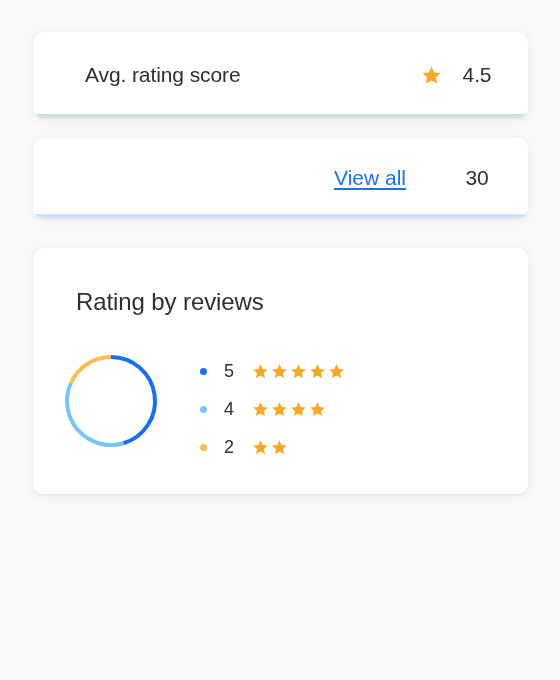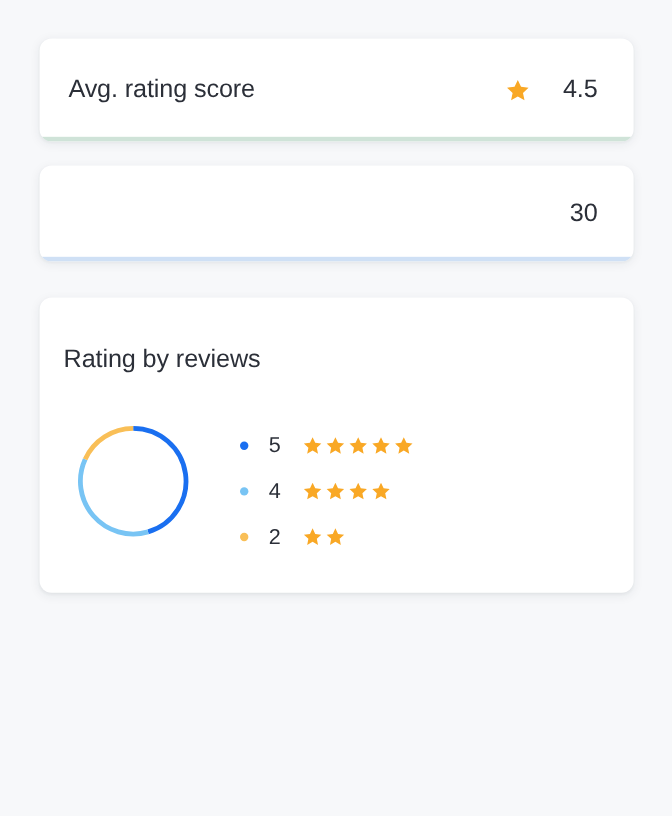--- a/index.html
+++ b/index.html
@@ -55,41 +55,41 @@
   
   #card-breakdown {
     top: 248px;
     height: 246px;
   }
 
   .row {
     display: flex;
     align-items: center;
     height: 100%;
-    padding: 0 30px 0 24px;
+    padding: 0 30px 0 52px;
     box-sizing: border-box;
   }
 
   .row-label {
     font-size: 21px;
     color: #2b2f38;
     letter-spacing: -0.1px;
     white-space: nowrap;
   }
 
   .spacer {
     flex: 1 1 auto;
   }
 
   .row-value {
     font-size: 21px;
     color: #2b2f38;
     letter-spacing: -0.1px;
     min-width: 42px;
-    text-align: right;
+    text-align: center;
   }
 
   .star-big {
     display: inline-block;
     width: 21px;
     height: 21px;
     margin-right: 14px;
     line-height: 0;
   }
 
@@ -99,23 +99,23 @@
     text-decoration: underline;
     text-underline-offset: 3px;
     cursor: pointer;
     margin-right: 50px;
     white-space: nowrap;
   }
 
   
   .card-title {
     position: absolute;
-    left: 20px;
+    left: 43px;
     top: 40px;
-    font-size: 21px;
+    font-size: 24px;
     color: #2b2f38;
     letter-spacing: -0.1px;
   }
 
   .donut-wrap {
     position: absolute;
     left: 62px;
     top: 352px;
     width: 98px;
     height: 98px;
@@ -177,20 +177,21 @@
         </svg>
       </span>
       <span class="row-value">4.5</span>
     </div>
     <div class="card-accent" style="background:#cfe3d8;"></div>
   </div>
 
   <div class="card" id="card-count">
     <div class="row">
       <span class="spacer"></span>
+      <a class="link">View all</a>
       <span class="row-value">30</span>
     </div>
     <div class="card-accent" style="background:#cfe0f5;"></div>
   </div>
 
   <div class="card" id="card-breakdown">
     <div class="card-title">Rating by reviews</div>
   </div>
 
   <div class="donut-wrap">

